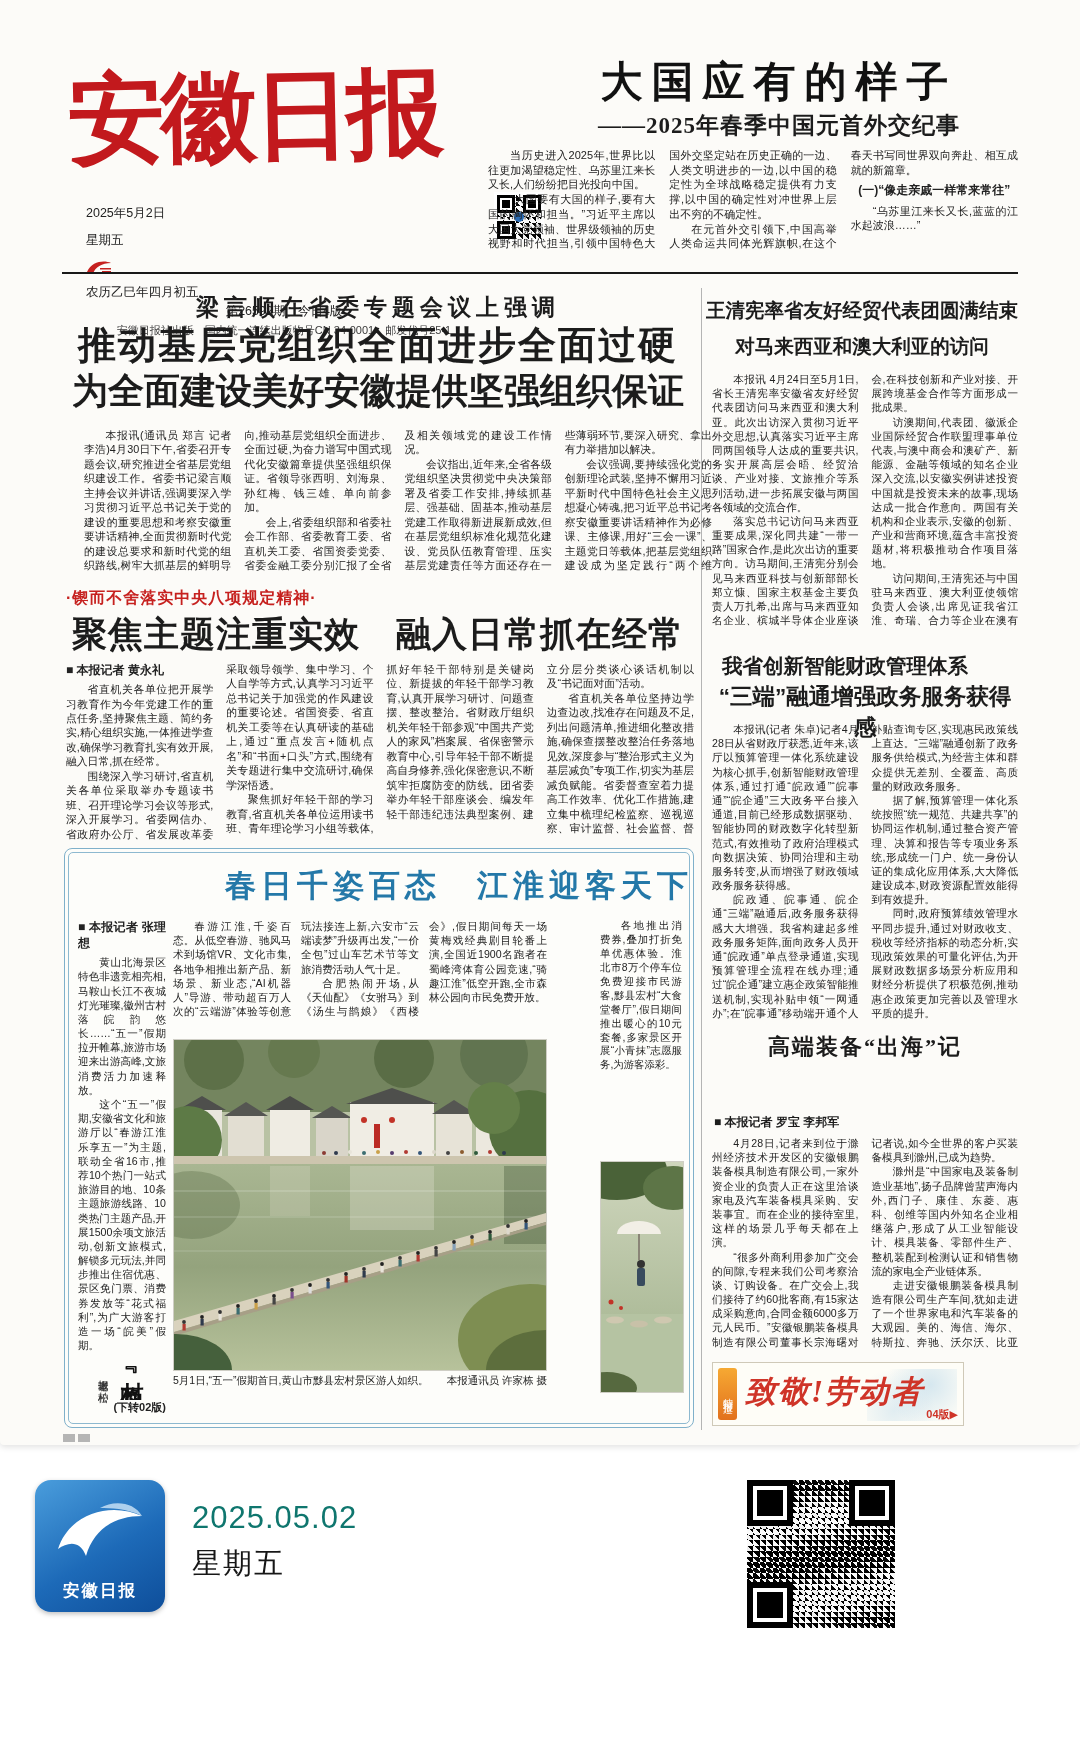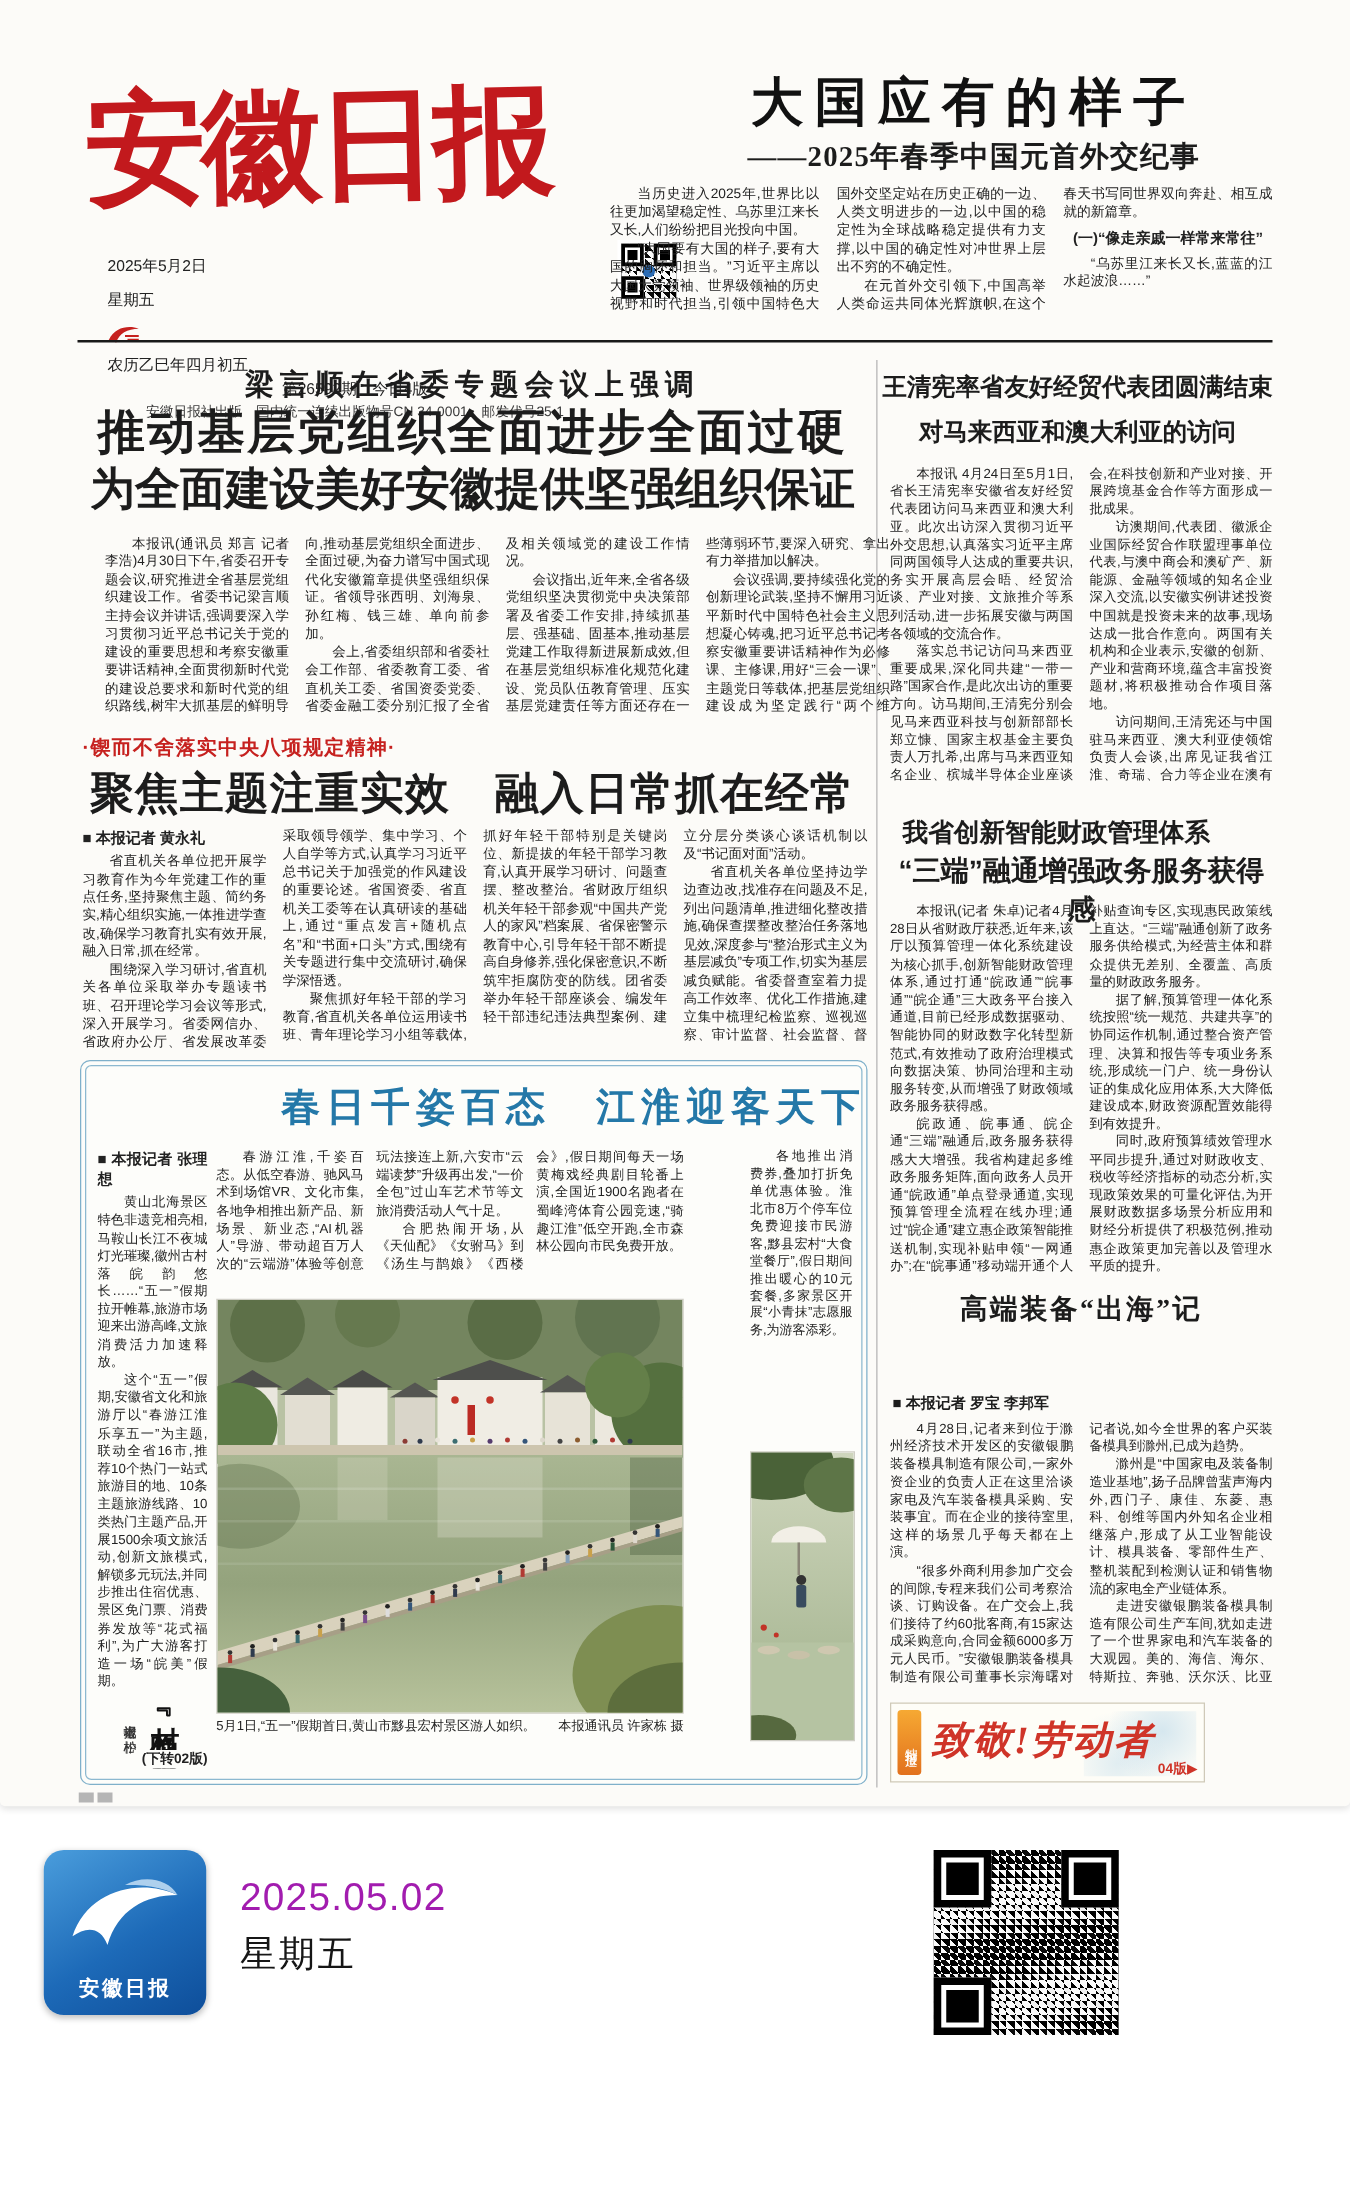--- a/index.html
+++ b/index.html
@@ -104,21 +104,21 @@
   .foldmarks span{width:12px;height:8px;background:#b5b5b5;display:inline-block;}
 
   
   .app-icon{left:35px;top:1480px;width:130px;height:132px;border-radius:16px;
             background:linear-gradient(150deg,#4a9ddc 0%,#1d6ab8 55%,#0e4e9a 100%);
             display:flex;flex-direction:column;align-items:center;justify-content:flex-end;
             box-shadow:0 2px 5px rgba(0,0,0,.25);}
   .app-icon svg{position:absolute;top:14px;left:15px;}
   .app-icon .app-name{color:#fff;font-size:16.5px;letter-spacing:2px;font-weight:bold;margin-bottom:10px;
             font-family:"Liberation Serif","DejaVu Serif",serif;}
-  .f-date{left:192px;top:1500px;font-size:31px;color:#a21caf;letter-spacing:1px;}
+  .f-date{left:192px;top:1500px;font-size:31px;color:#0f766e;letter-spacing:1px;}
   .f-week{left:192px;top:1544px;font-size:29px;color:#161616;letter-spacing:2px;}
 </style>
 </head>
 <body>
 
 <div class="page">
   <div class="paper">
 
     <div class="abs mast-title serif">安徽日报</div>
 

